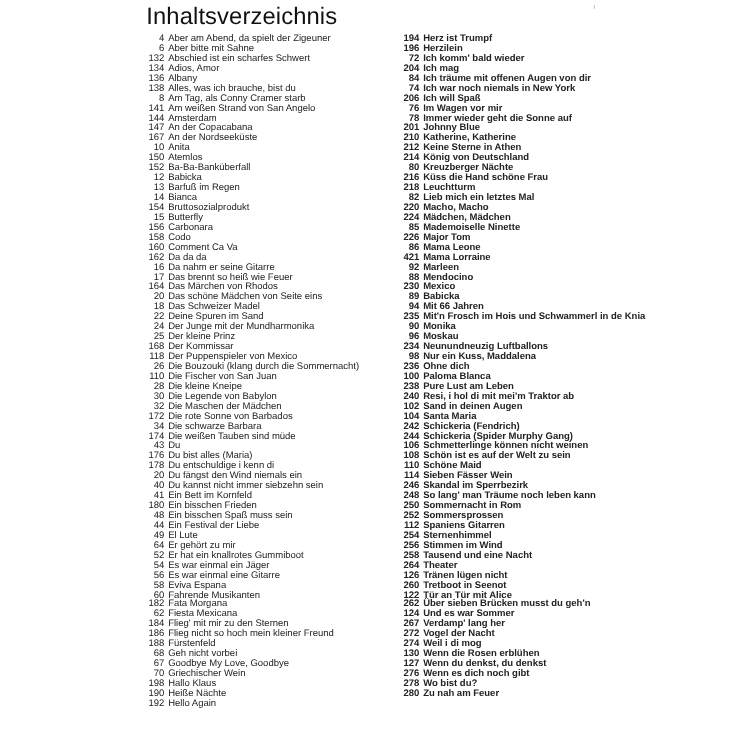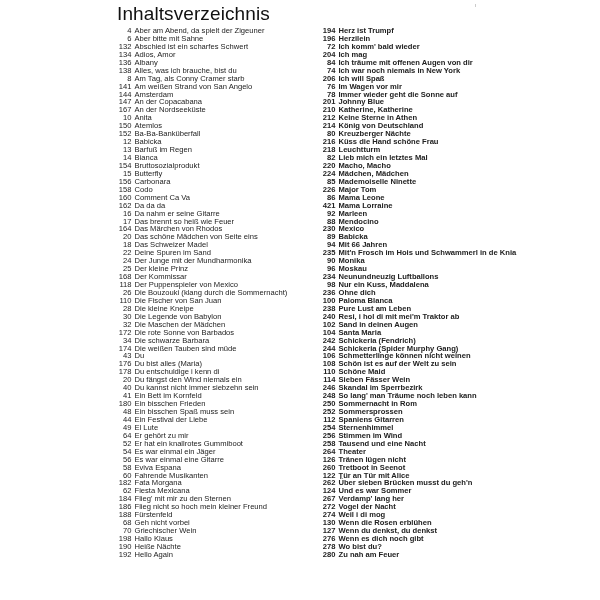--- a/index.html
+++ b/index.html
@@ -266,20 +266,24 @@
     </div>
     <div class="row">
       <span class="num">188</span>
       <span class="ttl">Fürstenfeld</span>
     </div>
     <div class="row">
       <span class="num">68</span>
       <span class="ttl">Geh nicht vorbei</span>
     </div>
     <div class="row">
+      <span class="num">67</span>
+      <span class="ttl">Goodbye My Love, Goodbye</span>
+    </div>
+    <div class="row">
       <span class="num">70</span>
       <span class="ttl">Griechischer Wein</span>
     </div>
     <div class="row">
       <span class="num">198</span>
       <span class="ttl">Hallo Klaus</span>
     </div>
     <div class="row">
       <span class="num">190</span>
       <span class="ttl">Heiße Nächte</span>

